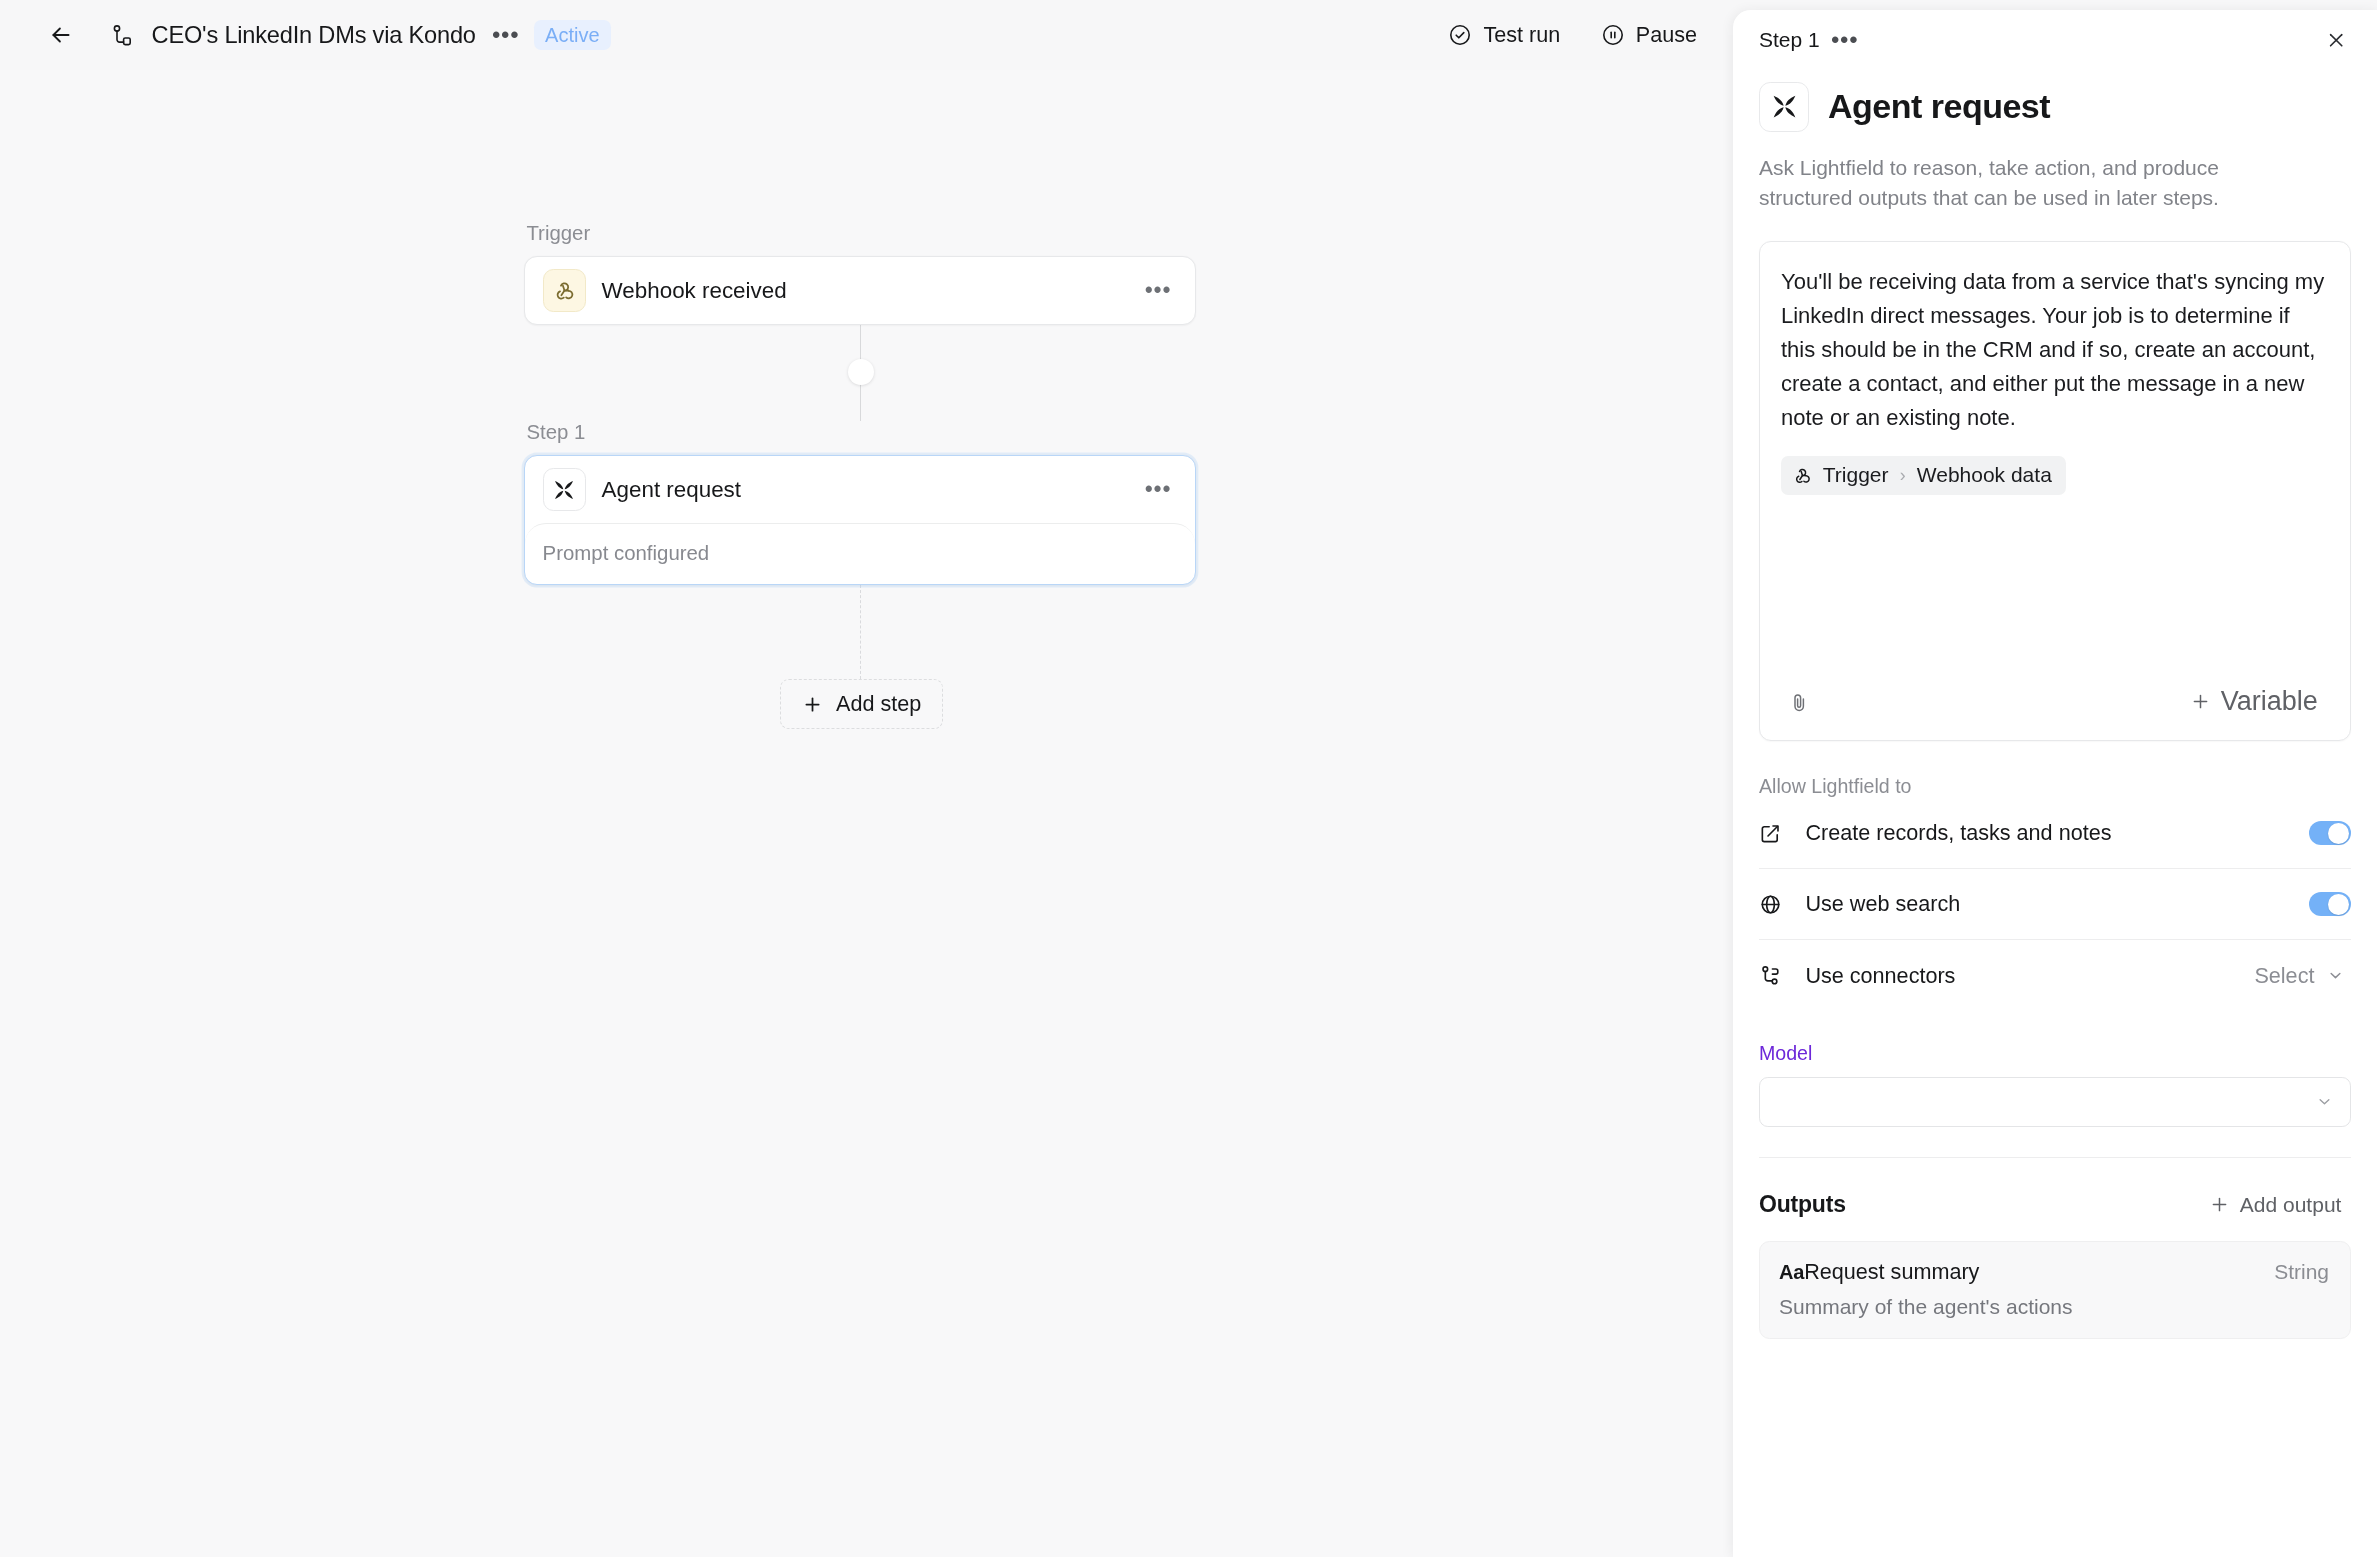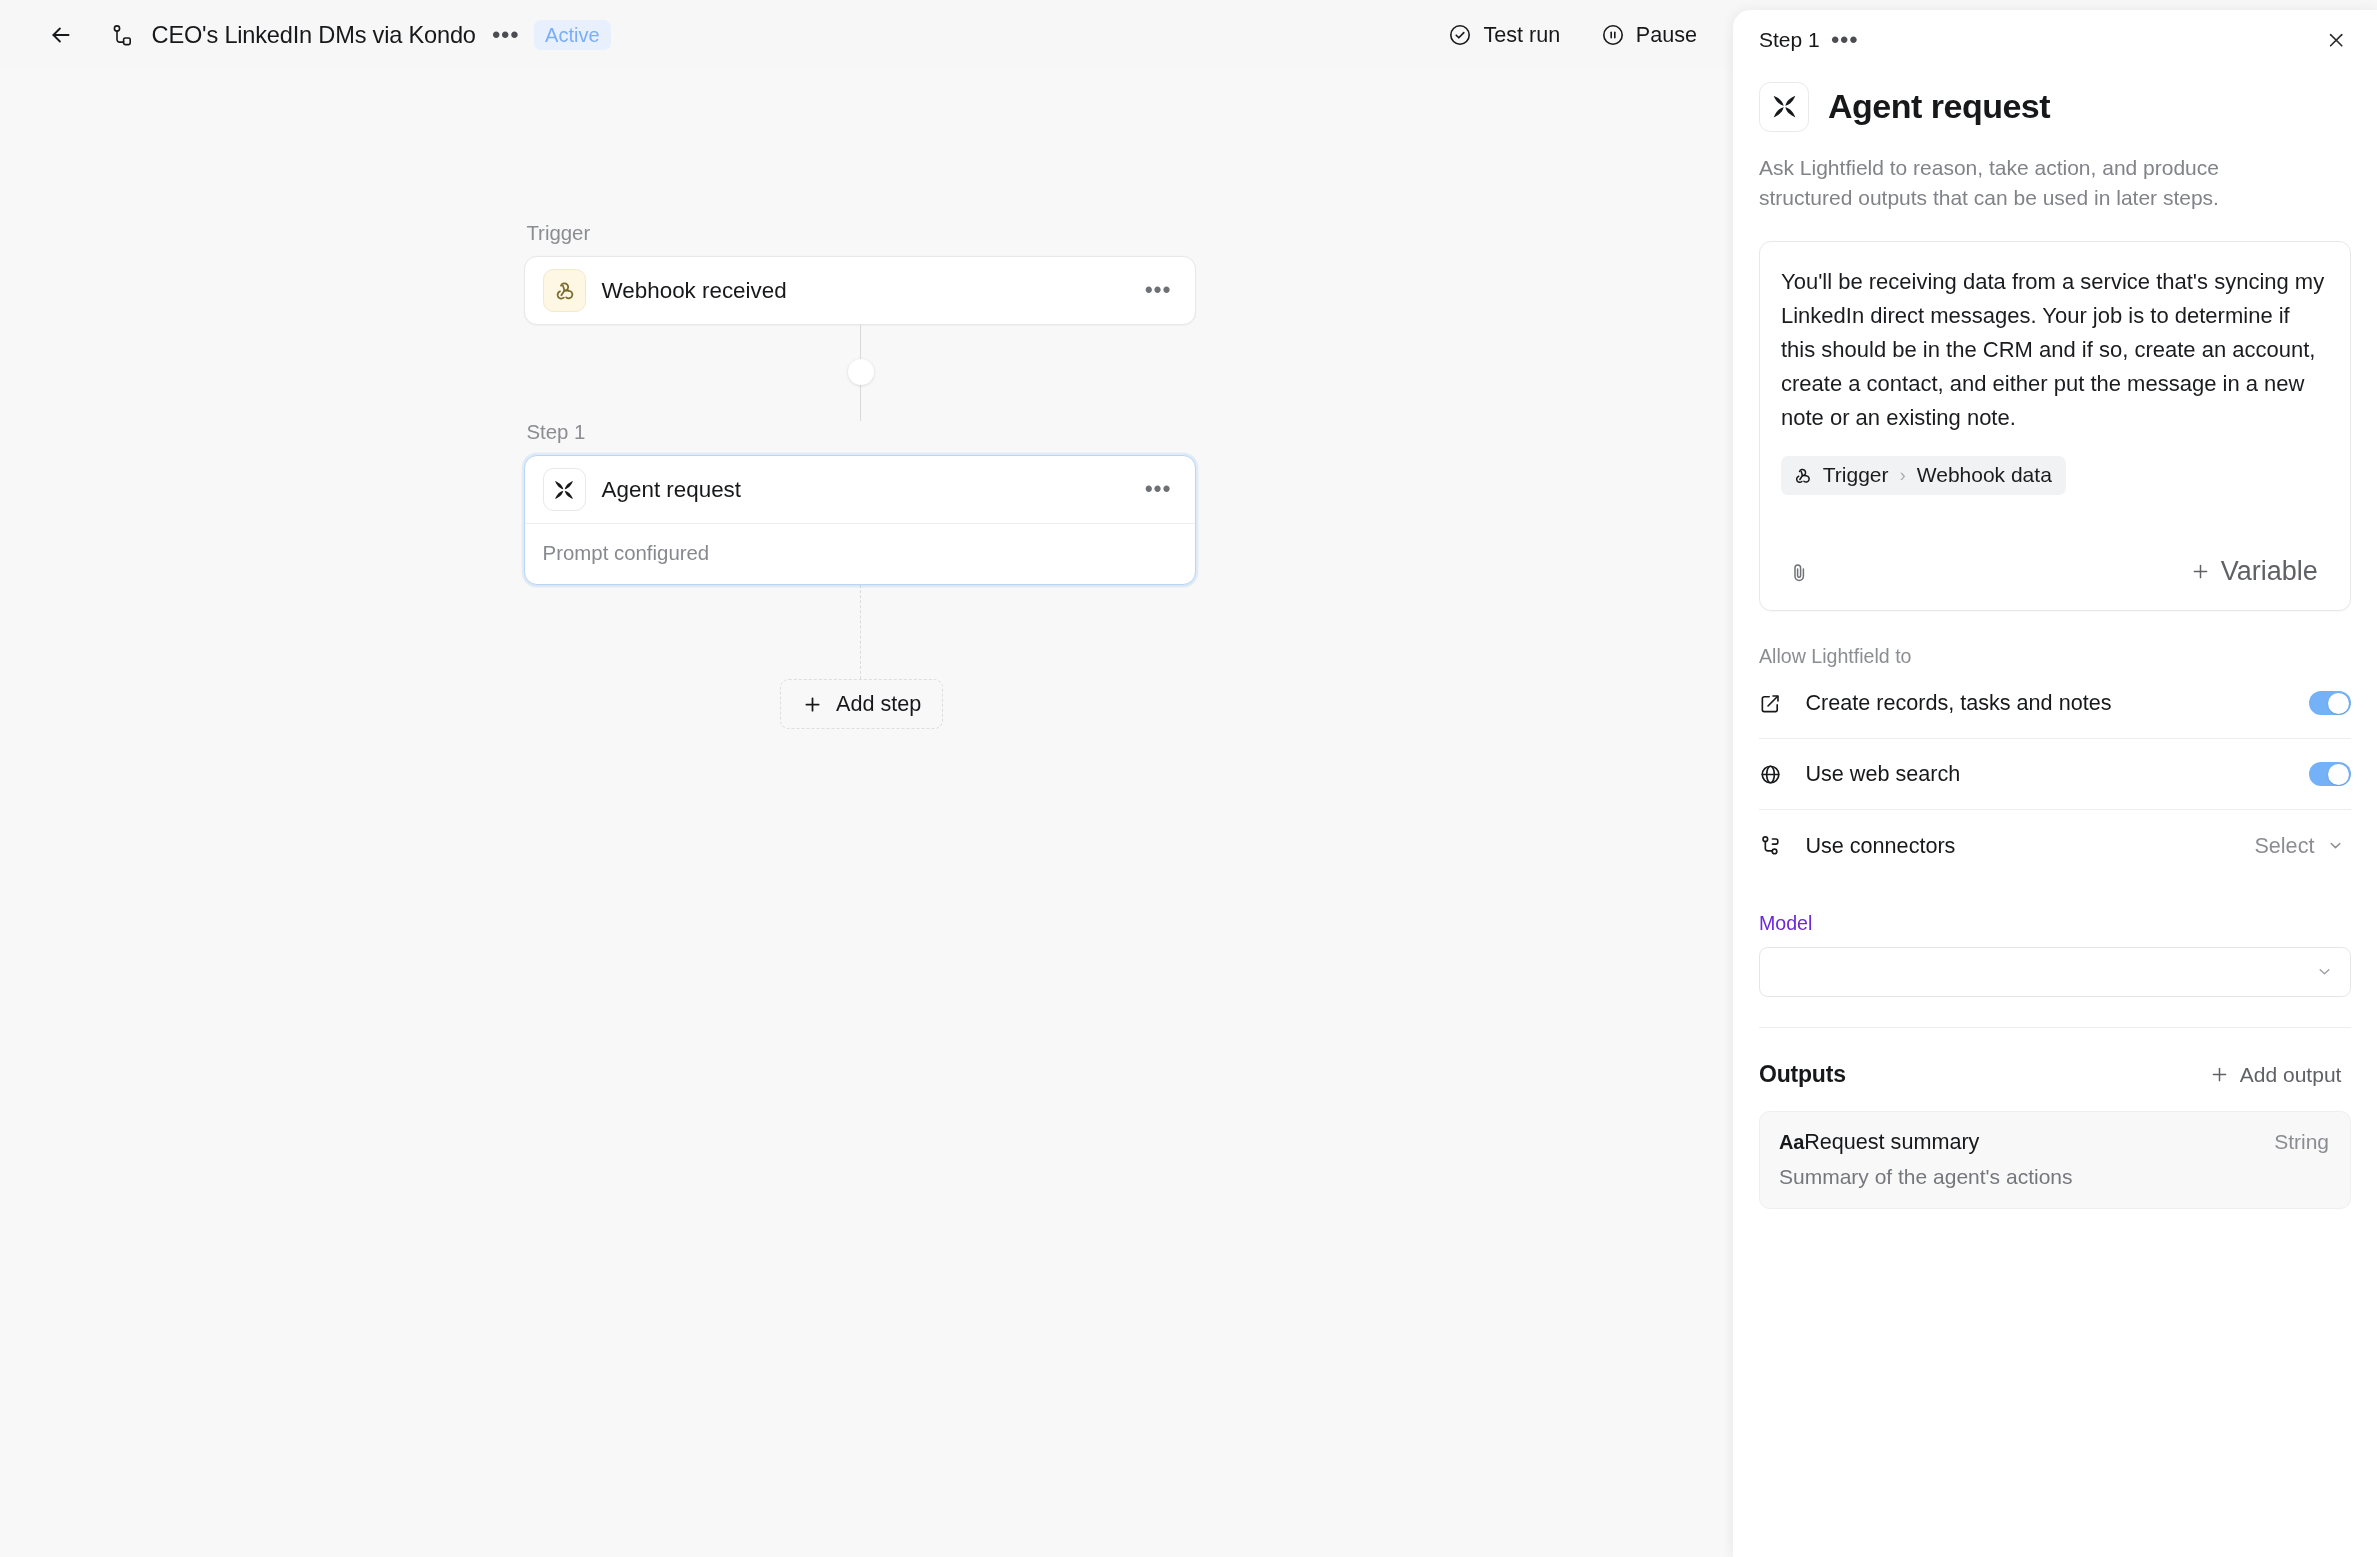--- a/index.html
+++ b/index.html
@@ -78,21 +78,21 @@
   .node-ico.webhook { background:#fdf7e3; border:0.8px solid #f2e9c8; }
   .node-ico.agent   { background:#ffffff; border:0.8px solid #e7e8ea; }
   .node-title { margin-left: 16px; font-size: 22.4px; color:#17181a; flex:1 1 auto; }
   .node-dots {
     width: 32px; height: 27px; border-radius:5.6px; color:#6d7075;
     display:flex; align-items:center; justify-content:center; cursor:pointer; flex:none;
   }
   .node-dots .d { font-size:23px; line-height:7.2px; letter-spacing:0.8px; }
   .node-body {
     border-top: 0.8px solid #eceded; padding: 17.6px 21px 19px 17.6px;
-    font-size: 20.4px; color:#87898f;
+    font-size: 20.4px; color:#87898f;border-radius:21px;
   }
   .connector { position: relative; height: 96px; }
   .connector .line {
     position:absolute; left: 336px; top:0; width:0.8px; height:100%;
     background:#d8d9db;
   }
   .conn-plus {
     position:absolute; left: 324px; top: 34px;
     width: 26px; height: 26px; border-radius: 50%;
     background:#ffffff; box-shadow: 0 0.8px 3.2px rgba(16,17,20,0.13);
@@ -137,21 +137,21 @@
     border:0.8px solid #e8e9eb; background:#fff;
     display:flex; align-items:center; justify-content:center; flex:none;
   }
   .panel-title { margin-left: 19px; font-size: 34px; font-weight: 600; letter-spacing:-0.5px; color:#17181a; }
   .panel-desc {
     margin-top: 21px; font-size: 21px; line-height: 1.42; color:#818389; max-width: 520px;
   }
 
   .prompt-box {
     margin-top: 29px; border:0.8px solid #e7e8ea; border-radius: 12px;
-    background:#fff; height: 370px; position:relative; padding: 22.4px 21px 0 21px;
+    background:#fff; height: 500px; position:relative; padding: 22.4px 21px 0 21px;
     box-shadow: 0 0.8px 1.6px rgba(16,17,20,0.03);
   }
   .prompt-text { font-size: 22px; line-height: 1.55; color:#1b1c1f; }
   .var-chip {
     display:inline-flex; align-items:center; gap: 9.6px;
     margin-top: 21px; padding: 7.2px 14.4px 7.2px 11.2px;
     background:#f1f2f3; border-radius: 7.2px; font-size: 21px; color:#1b1c1f;
     cursor: pointer;
   }
   .var-chip .sep { color:#a8aaae; font-size: 17.6px; margin: 0 1.6px; }

